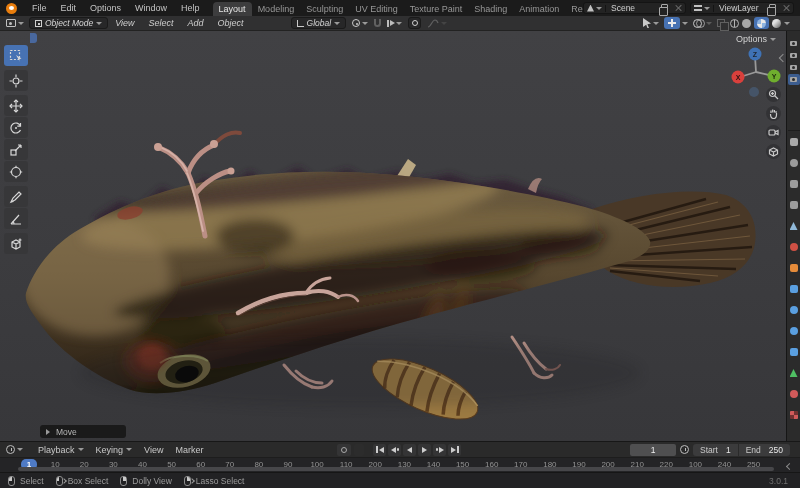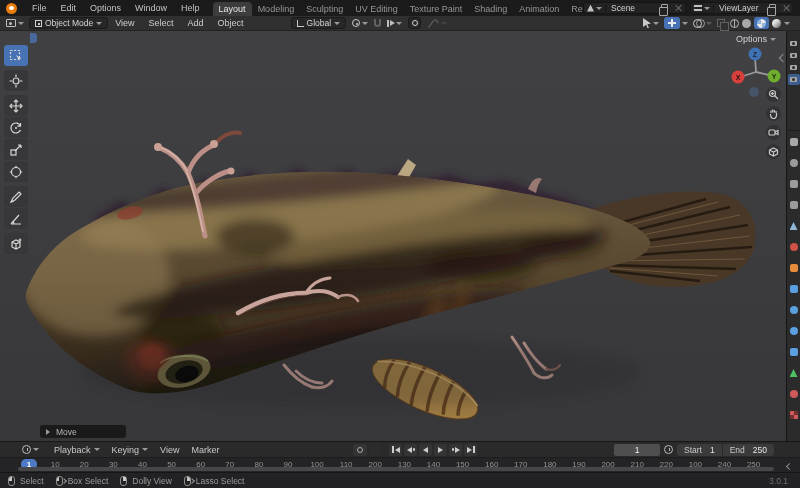--- a/index.html
+++ b/index.html
@@ -40,21 +40,21 @@
   .icon-copy::after{content:"";position:absolute;left:-3px;top:2px;width:7px;height:7px;border:1px solid #a8a8a8;border-radius:1px;background:#232323;}
   .icon-x { width:8px; height:8px; position:relative; margin:0 3px; opacity:.55; }
   .icon-x::before,.icon-x::after{content:"";position:absolute;left:3.5px;top:0;width:1.2px;height:8px;background:#aaa;}
   .icon-x::before{transform:rotate(45deg)} .icon-x::after{transform:rotate(-45deg)}
   .caret { width:0;height:0;border-left:3px solid transparent;border-right:3px solid transparent;
            border-top:3.5px solid #9a9a9a; flex:none; }
   .caret.dim { border-top-color:#5d5d5d; }
 
   
   .vheader { height:15px; background:#303031; border-bottom:1px solid #222; display:flex;
-             align-items:center; padding:0 6px; flex:none; }
+             align-items:center; padding:0 6px; flex:none;font-style:italic; }
   .ed-chip { display:flex; align-items:center; gap:2px; margin-right:5px; }
   .vp-icon { width:10px; height:8px; border:1px solid #c0c0c0; border-radius:1px; position:relative; }
   .vp-icon::after{content:"";position:absolute;left:1.5px;top:1.5px;width:3px;height:3px;border-radius:50%;background:#c0c0c0;}
   .widget { display:flex; align-items:center; gap:3px; background:#272728; border:1px solid #1a1a1a;
             border-radius:3px; height:12px; padding:0 5px; }
   .widget .wlabel { font-size:8.5px; color:#d6d6d6; white-space:nowrap; }
   .mode-icon { width:7px; height:7px; border:1px solid #cfcfcf; position:relative; }
   .mode-icon::after{content:"";position:absolute;left:2px;top:2px;width:2px;height:2px;background:#cfcfcf;}
   .hmenus { display:flex; }
   .hmenus .menu { font-size:9px; color:#cdcdcd; padding:0 7px; }
@@ -127,21 +127,21 @@
   .cam::after{content:"";position:absolute;left:1.5px;top:1px;width:3px;height:3px;border-radius:50%;background:#2b2b2b;}
   .strip-gap { height:42px; flex:none; }
   .strip-div { width:12px; height:1px; background:#1d1d1d; margin:3px 0 6px; flex:none; }
   .ptab { width:10px; height:10px; display:flex; align-items:center; justify-content:center; margin-bottom:11px; flex:none; }
   .ptab i { display:block; width:8px; height:8px; border-radius:2px; }
   .ptab i.circle { border-radius:50%; }
   .ptab i.triangle { border-radius:0; clip-path:polygon(50% 0,100% 100%,0 100%); }
   .ptab i.checker { border-radius:1px; background-image:conic-gradient(rgba(0,0,0,.45) 0 25%, transparent 0 50%, rgba(0,0,0,.45) 0 75%, transparent 0); }
 
   
-  .tl-header { height:16px; background:#2a2a2a; border-top:1px solid #171717; display:flex; align-items:center; padding:0 22px; flex:none; }
+  .tl-header { height:16px; background:#2a2a2a; border-top:1px solid #171717; display:flex; align-items:center; padding:0 6px; flex:none; }
   .clock { width:9px; height:9px; border:1px solid #bdbdbd; border-radius:50%; position:relative; }
   .clock::after{content:"";position:absolute;left:3.5px;top:1.5px;width:1px;height:3px;background:#bdbdbd;}
   .tl-menus { display:flex; align-items:center; margin-left:4px; }
   .tl-menus .menu { font-size:9px; color:#c8c8c8; padding:0 6px; display:flex; align-items:center; gap:3px; }
   .tl-center { display:flex; align-items:center; gap:3px; margin-left:128px; }
   .chipbtn { height:12px; background:#343435; border-radius:2px; display:flex; align-items:center; padding:0 4px; gap:2px; }
   .rec-dot { width:6px; height:6px; border:1.5px solid #a8a8a8; border-radius:50%; }
   .dimchip { width:10px; height:12px; background:#2f2f2f; border-radius:2px; opacity:.6; }
   .transport { display:flex; align-items:center; gap:2px; margin-left:6px; }
   .tbtn { height:12px; min-width:13px; background:#343435; border-radius:2px; display:flex; align-items:center; justify-content:center; gap:1px; padding:0 2px; }

